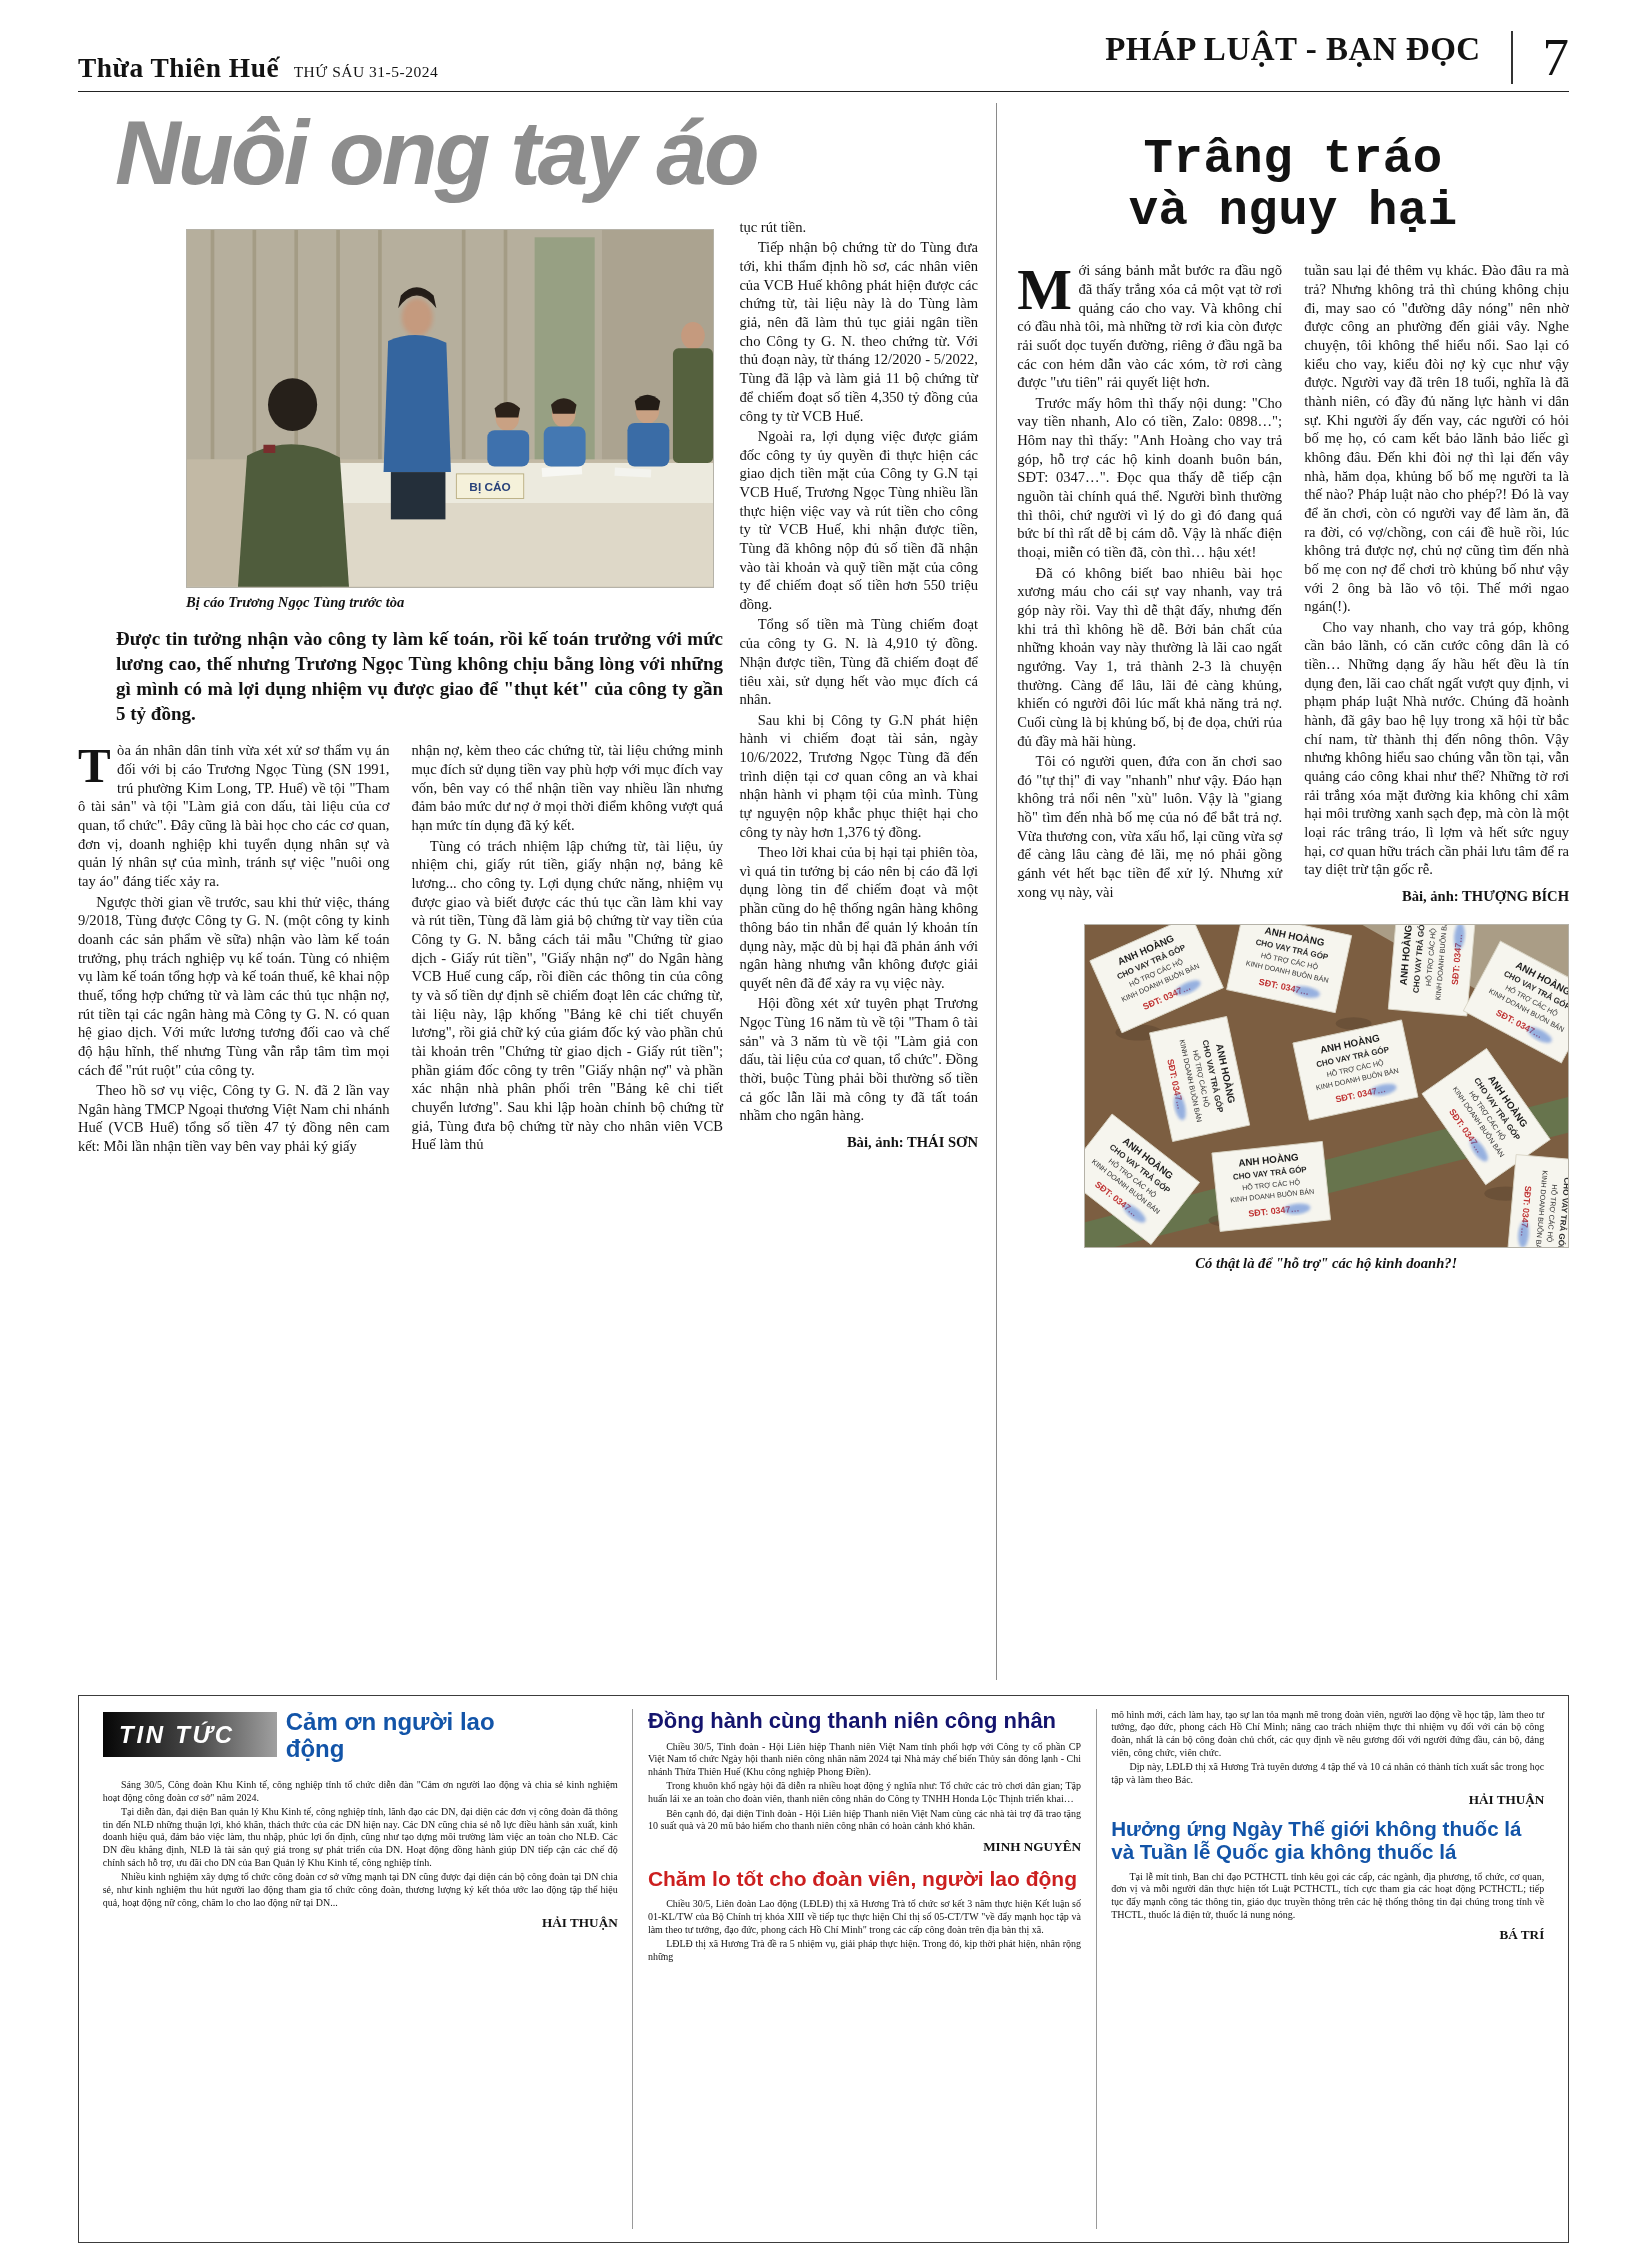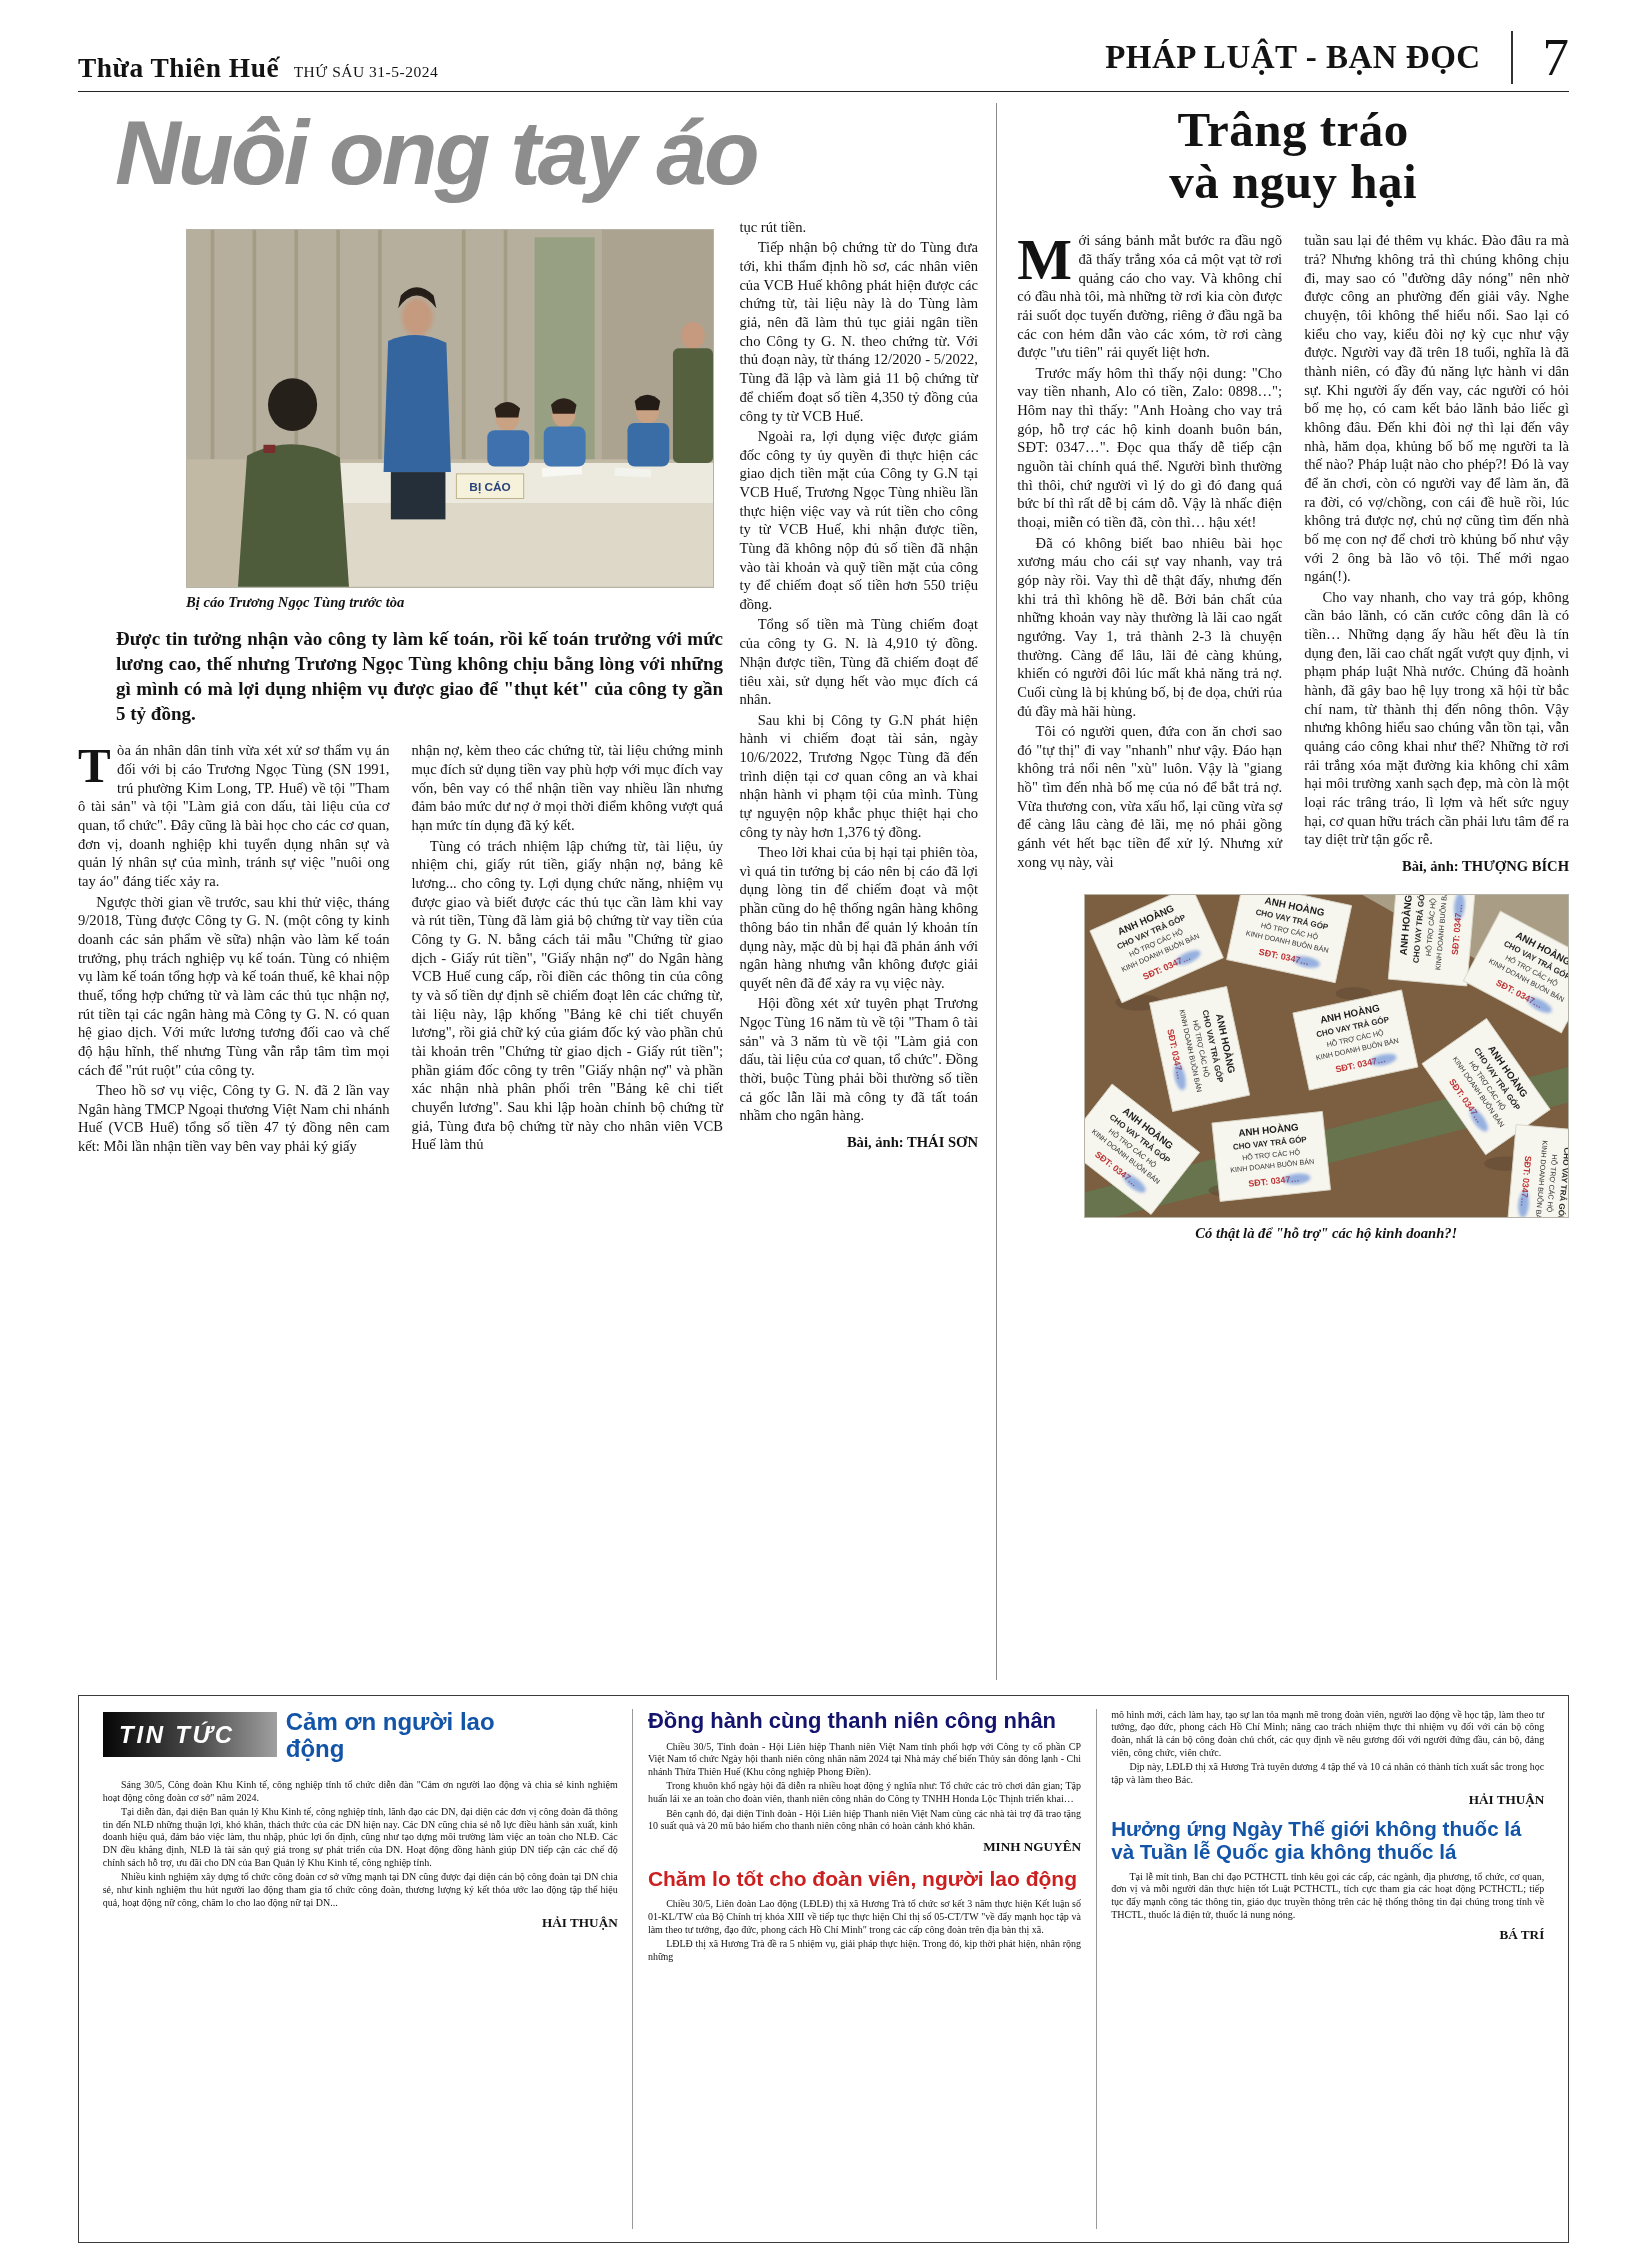--- a/index.html
+++ b/index.html
@@ -8,21 +8,21 @@
     width:1647px; height:2267px; margin:0 auto; background:#ffffff;
     padding:31px 78px 18.3px; overflow:hidden; position:relative;
     font-family:"Liberation Serif", serif; color:#131313;
   }
   
   .header { display:flex; justify-content:space-between; align-items:flex-end;
             border-bottom:1.8px solid #222; padding-bottom:7.3px; }
   .header-left { display:flex; align-items:baseline; gap:14.6px; }
   .masthead { font-weight:bold; font-size:27.4px; letter-spacing:0.5px; }
   .issue-date { font-size:15.5px; letter-spacing:0.5px; }
-  .header-right { display:flex; align-items:center; gap:30px; }
+  .header-right { display:flex; align-items:flex-start; gap:30px; }
   .section-title { font-weight:bold; font-size:33px; letter-spacing:0.5px; }
   .pagenum-rule { width:1.8px; height:53px; background:#333; display:inline-block; }
   .page-number { font-size:53px; line-height:1; }
 
   
   .content { display:flex; margin-top:11px; height:1577px; overflow:hidden; }
   .main-article { width:900px; flex:none; }
   .opinion-article { flex:1; border-left:0.9px solid #8a8a8a; margin-left:18.3px; padding-left:20px; }
 
   .main-headline {
@@ -44,21 +44,21 @@
           margin:14.6px 0 14.6px 38px; }
 
   .two-col { display:grid; grid-template-columns:1fr 1fr; gap:22px; }
   .para { font-size:14.6px; line-height:1.28; text-align:justify; margin-bottom:1.8px; }
   .ind { text-indent:18.3px; }
   .dropcap { float:left; font-weight:bold; font-size:49px; line-height:0.82; padding:4.6px 6.4px 0 0; }
   .opinion-article .dropcap { font-size:58px; }
   .byline { text-align:right; font-weight:bold; font-size:14.6px; margin-top:9.1px; }
 
   .opinion-headline { font-weight:bold; font-size:49px; line-height:1.05; text-align:center;
-                      margin:1px 0 24px; letter-spacing:0.5px; }
+                      margin:31px 0 24px; letter-spacing:0.5px;font-family:Liberation Mono, monospace; }
   .leaflet-figure { width:88%; margin:18.3px 0 0 auto; }
   .leaflet-figure svg { display:block; width:100%; height:auto; border:0.9px solid #b5b2a8; }
   .leaflet-figure .photo-caption { margin-top:7.3px; }
 
   
   .news-box { margin-top:14.6px; border:0.9px solid #3c3c3c; height:548px; overflow:hidden;
               display:flex; padding:12.8px 9.1px; }
   .news-col { padding:0 14.6px; min-width:0; }
   .news-left { width:37%; }
   .news-mid { width:31.5%; border-left:0.9px solid #9a9a9a; }

